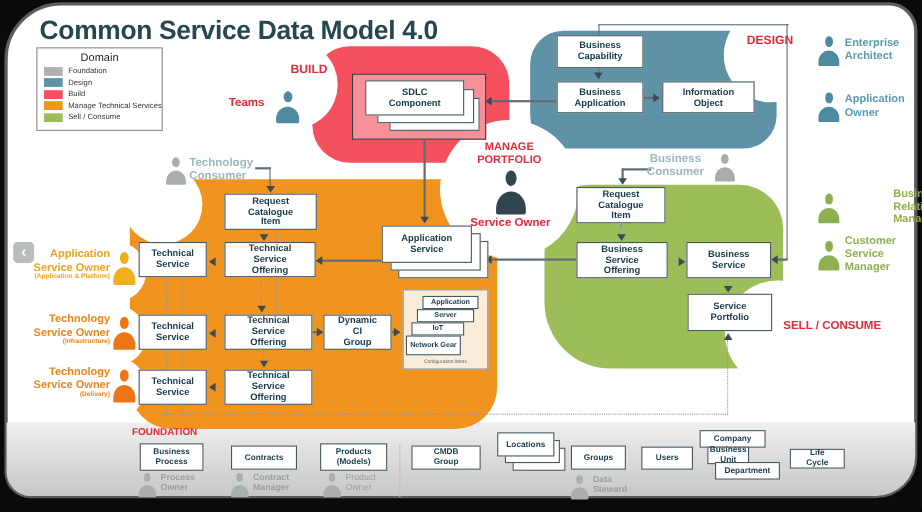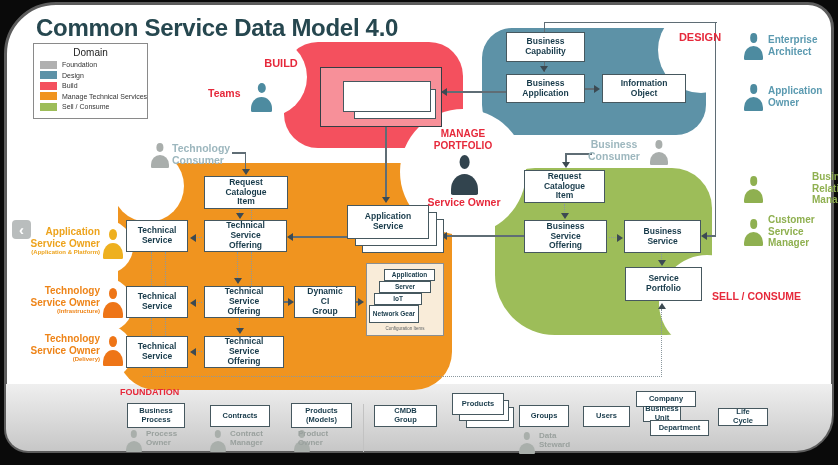--- a/index.html
+++ b/index.html
@@ -150,20 +150,21 @@
   <div class="lbl red" style="left:120px;top:387px;width:80px;font-size:9px">FOUNDATION</div>
   <div class="lbl red" style="left:208px;top:87px;width:40px;font-size:10.5px">Teams</div>
 
   <div class="bx" style="left:506px;top:32px;width:79px;height:30px">Business Capability</div>
   <div class="bx" style="left:506px;top:74px;width:79px;height:29px">Business Application</div>
   <div class="bx" style="left:602px;top:74px;width:84px;height:29px">Information Object</div>
 
   <div class="sdlcwrap"></div>
   <div class="bx back" style="left:354px;top:89px;width:82px;height:30px"></div>
   <div class="bx back" style="left:343px;top:81px;width:88px;height:31px"></div>
+  <div class="bx" style="left:332px;top:73px;width:90px;height:32px">SDLC Component</div>
 
   <div class="bx" style="left:204px;top:176px;width:84px;height:33px">Request Catalogue Item</div>
   <div class="bx" style="left:126px;top:220px;width:62px;height:32px">Technical Service</div>
   <div class="bx" style="left:204px;top:220px;width:83px;height:32px">Technical Service Offering</div>
   <div class="bx" style="left:126px;top:286px;width:62px;height:32px">Technical Service</div>
   <div class="bx" style="left:204px;top:286px;width:80px;height:32px">Technical Service Offering</div>
   <div class="bx" style="left:294px;top:286px;width:62px;height:32px">Dynamic CI Group</div>
   <div class="bx" style="left:126px;top:336px;width:62px;height:32px">Technical Service</div>
   <div class="bx" style="left:204px;top:336px;width:80px;height:32px">Technical Service Offering</div>
 
@@ -183,21 +184,21 @@
   <div class="bx" style="left:624px;top:220px;width:77px;height:33px">Business Service</div>
   <div class="bx" style="left:625px;top:267px;width:77px;height:34px">Service Portfolio</div>
 
   <div class="divider" style="left:363px;top:404px;height:48px"></div>
   <div class="bx" style="left:127px;top:403px;width:58px;height:25px;font-size:7.5px">Business Process</div>
   <div class="bx" style="left:210px;top:405px;width:60px;height:22px;font-size:7.5px">Contracts</div>
   <div class="bx" style="left:291px;top:403px;width:61px;height:25px;font-size:7.5px">Products (Models)</div>
   <div class="bx" style="left:374px;top:405px;width:63px;height:22px;font-size:7.5px">CMDB Group</div>
   <div class="bx back" style="left:466px;top:407px;width:48px;height:21px"></div>
   <div class="bx back" style="left:459px;top:400px;width:50px;height:21px"></div>
-  <div class="bx" style="left:452px;top:393px;width:52px;height:22px;font-size:7.5px">Products</div>
+  <div class="bx" style="left:452px;top:393px;width:52px;height:22px;font-size:7.5px">Locations</div>
   <div class="bx" style="left:519px;top:405px;width:50px;height:22px;font-size:7.5px">Groups</div>
   <div class="bx" style="left:583px;top:406px;width:47px;height:21px;font-size:7.5px">Users</div>
   <div class="bx" style="left:636px;top:391px;width:60px;height:16px;font-size:7.5px">Company</div>
   <div class="bx" style="left:643px;top:406px;width:38px;height:16px;font-size:7.5px">Business Unit</div>
   <div class="bx" style="left:650px;top:420px;width:59px;height:16px;font-size:7.5px">Department</div>
   <div class="bx" style="left:718px;top:408px;width:50px;height:18px;font-size:7.5px">Life Cycle</div>
 
   <div class="person" style="left:251px;top:83px;width:21px;height:29px;--c:#4d8ba0">
       <span class="ph"></span>
       <span class="pb"></span>
@@ -281,20 +282,20 @@
   <div class="lbl" style="left:146px;top:429px;width:40px;font-size:8px;font-weight:600;color:#9aa19e">Process Owner</div>
   <div class="person" style="left:210px;top:430px;width:16px;height:22px;--c:#a9afab">
       <span class="ph"></span>
       <span class="pb"></span>
     </div>
   <div class="lbl" style="left:230px;top:429px;width:44px;font-size:8px;font-weight:600;color:#9aa19e">Contract Manager</div>
   <div class="person" style="left:294px;top:430px;width:16px;height:22px;--c:#a9afab">
       <span class="ph"></span>
       <span class="pb"></span>
     </div>
-  <div class="lbl" style="left:298px;top:429px;width:40px;font-size:8px;font-weight:700;color:#9aa19e">Product Owner</div>
+  <div class="lbl" style="left:314px;top:429px;width:40px;font-size:8px;font-weight:400;color:#9aa19e">Product Owner</div>
   <div class="person" style="left:519px;top:432px;width:16px;height:22px;--c:#a9afab">
       <span class="ph"></span>
       <span class="pb"></span>
     </div>
   <div class="lbl" style="left:539px;top:431px;width:38px;font-size:8px;font-weight:600;color:#9aa19e">Data Steward</div>
 
 </div>
 
 </body></html>

